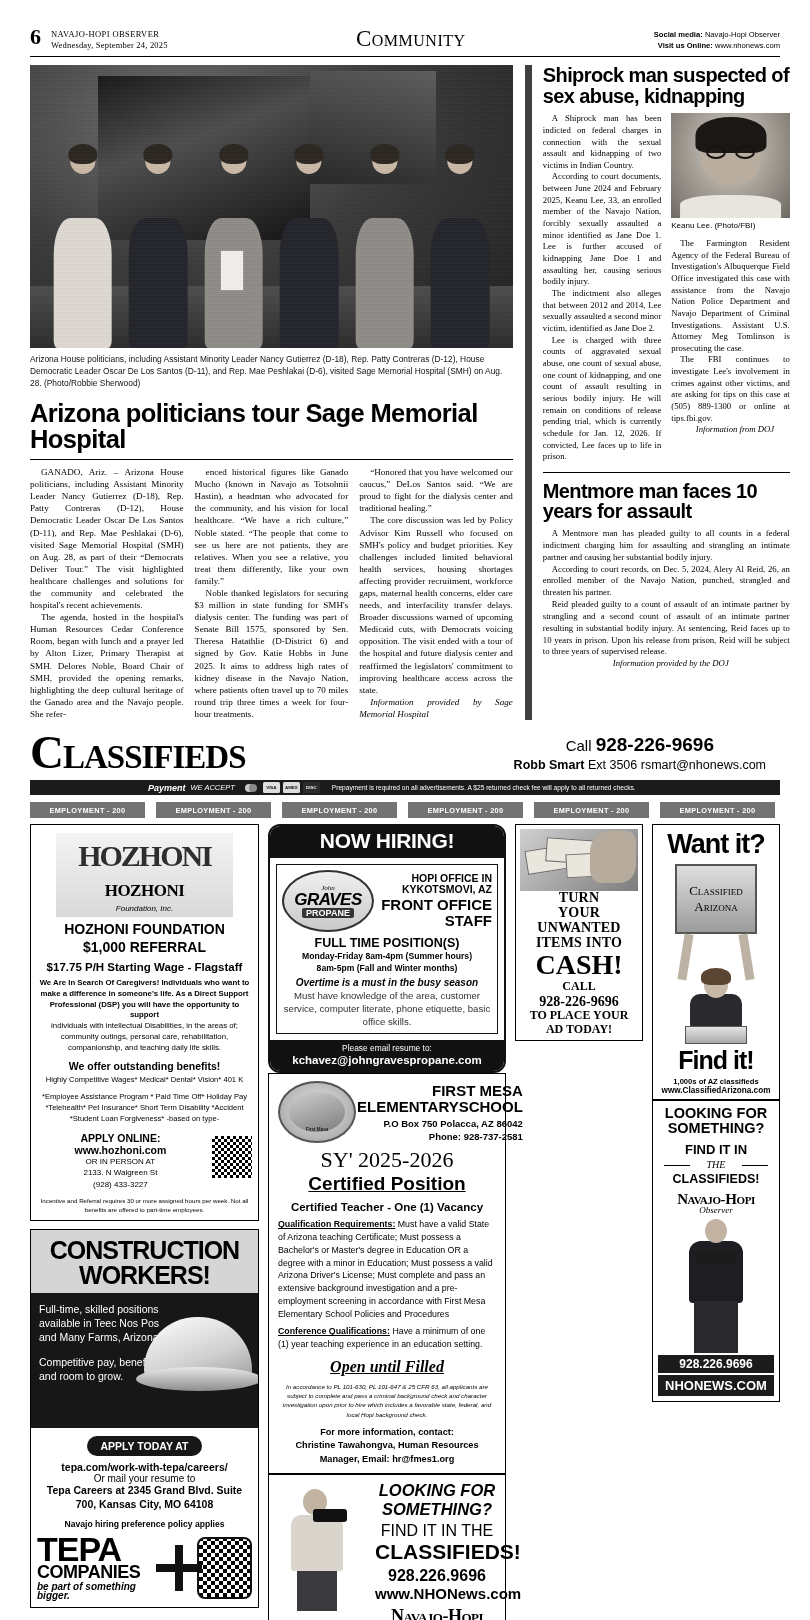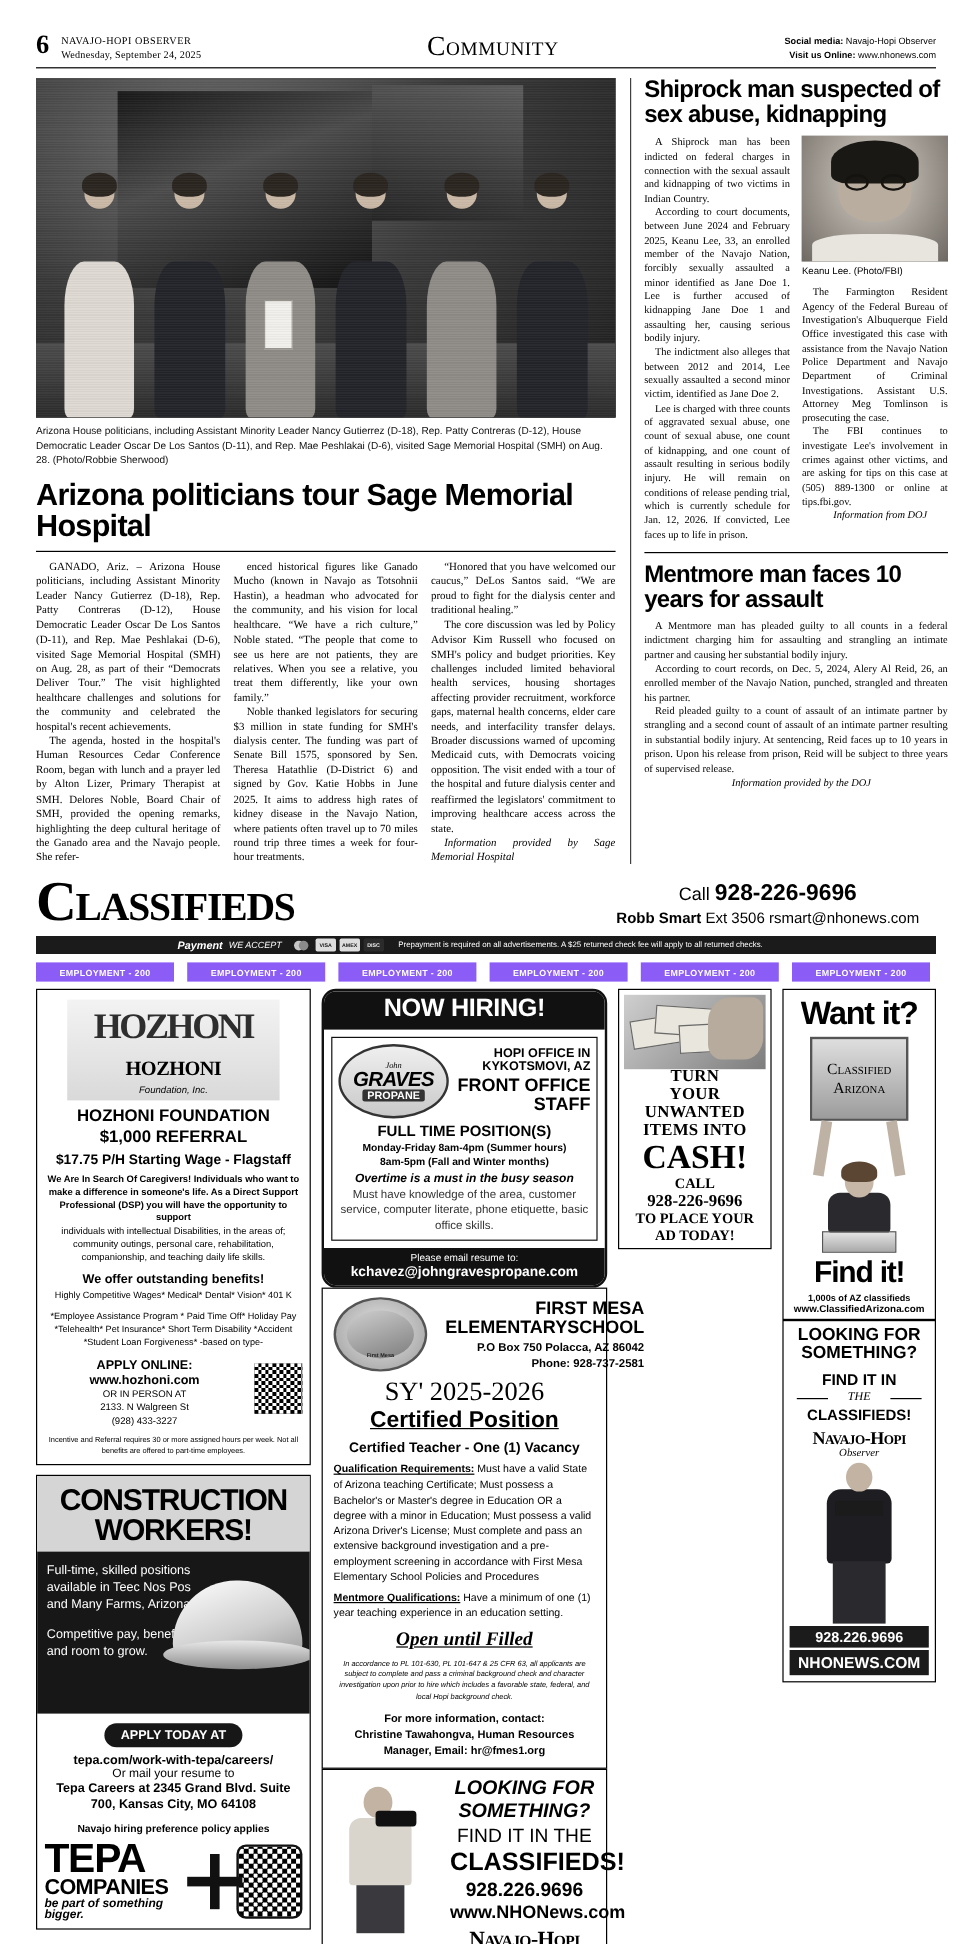--- a/index.html
+++ b/index.html
@@ -21,21 +21,21 @@
   .mh-left .l1 { font-variant: small-caps; letter-spacing:.4px; }
   .mh-center { flex:1; text-align:center; }
   .mh-center .sect { font-family:"Liberation Serif",serif; font-size:23px; font-variant:small-caps; letter-spacing:.5px; }
   .mh-right { font-family:"Liberation Sans",sans-serif; font-size:7.6px; line-height:1.5; text-align:right; padding-top:3px; }
   .mh-right b { font-weight:bold; }
   .rule-thick { border-top:1.6px solid #000; margin:4px 0 0 0; }
 
   
   .newsgrid { display:flex; margin-top:8px; }
   .news-left { width:483px; position:relative; }
-  .news-right { width:265px; margin-left:12px; border-left:1px solid #404040; padding-left:11px; position:relative;}
+  .news-right { width:265px; margin-left:12px; border-left:7px solid #404040; padding-left:11px; position:relative;}
 
   .photo-main {
     width:100%; height:283px;
     background:
       radial-gradient(ellipse at 30% 20%, #6e6e6e 0%, #3a3a3a 45%, #1d1d1d 100%),
       linear-gradient(180deg,#555 0%, #2a2a2a 100%);
     position:relative; overflow:hidden;
   }
   .photo-main .wallart{
     position:absolute; left:14%; top:4%; width:44%; height:58%;
@@ -116,21 +116,21 @@
   .paybar .we { font-style:italic; font-size:7.5px; margin-left:5px; }
   .cards { display:flex; gap:3px; margin-left:8px; }
   .card { width:17px; height:11px; background:#ddd; border-radius:1.5px; font-size:4.4px; color:#111; display:flex; align-items:center; justify-content:center; font-weight:bold; overflow:hidden;}
   .card.mc { background:#1b1b1b; position:relative; }
   .card.mc .c1,.card.mc .c2 { position:absolute; top:1.5px; width:8px; height:8px; border-radius:50%; }
   .card.mc .c1 { left:2px; background:#c9c9c9; } .card.mc .c2 { left:6px; background:#8a8a8a; }
   .paybar .note { font-size:6.6px; margin-left:12px; }
 
   
   .emp-row { display:flex; gap:11px; margin-top:7px; }
-  .emp-tag { background:#8b5cf6; color:#fff; font-family:"Liberation Sans",sans-serif; font-weight:bold; font-size:7.4px; letter-spacing:.3px; text-align:center; padding:3.5px 0; width:115px; }
+  .emp-tag { background:#737373; color:#fff; font-family:"Liberation Sans",sans-serif; font-weight:bold; font-size:7.4px; letter-spacing:.3px; text-align:center; padding:3.5px 0; width:115px; }
 
   
   .adgrid { display:flex; gap:9px; margin-top:6px; align-items:flex-start; }
   .adcolA { width:233px; }
   .adcolB { width:238px; }
   .adcolC { width:265px; display:flex; gap:9px; }
   .adcolC .cc { width:128px; }
 
   .ad { border:1px solid #000; background:#fff; padding:6px; margin-bottom:8px; }
   .ad-center { text-align:center; }
@@ -199,21 +199,21 @@
   .gv-ft { text-align:center; font-family:"Liberation Sans",sans-serif; font-weight:bold; font-size:12.5px; margin-top:4px;}
   .gv-hours { text-align:center; font-family:"Liberation Sans",sans-serif; font-weight:bold; font-size:8.6px; line-height:1.4;}
   .gv-ot { text-align:center; font-family:"Liberation Sans",sans-serif; font-weight:bold; font-style:italic; font-size:10px; margin-top:3px;}
   .gv-must { text-align:center; font-family:"Liberation Sans",sans-serif; font-size:9.6px; line-height:1.33; margin-top:2px; color:#333;}
   .graves .ftr { background:#111; color:#fff; text-align:center; padding:3px 0 5px 0; }
   .graves .ftr .p1 { font-family:"Liberation Sans",sans-serif; font-size:8.4px; }
   .graves .ftr .p2 { font-family:"Liberation Sans",sans-serif; font-weight:bold; font-size:11.5px; margin-top:1px;}
 
   
   .fm { border:1px solid #000; padding:7px 9px; }
-  .fm-top { display:flex; align-items:center; gap:15px; }
+  .fm-top { display:flex; align-items:center; gap:1px; }
   .fm-seal { width:78px; height:62px; border-radius:50%; background:radial-gradient(ellipse at 50% 45%, #e8e8e8, #9a9a9a); border:2px solid #555; position:relative; flex:none;}
   .fm-seal .i { position:absolute; inset:9px; border-radius:50%; background:linear-gradient(160deg,#cfcfcf,#7d7d7d); }
   .fm-seal .t { position:absolute; left:0; right:0; bottom:9px; text-align:center; font-family:"Liberation Sans",sans-serif; font-size:4.6px; font-weight:bold; color:#222;}
   .fm-head { flex:1; text-align:right; font-family:"Liberation Sans",sans-serif; font-weight:bold; }
   .fm-head .n1 { font-size:15px; line-height:1.1; }
   .fm-head .n2 { font-size:9.5px; margin-top:2px;}
   .fm-sy { text-align:center; font-family:"Liberation Serif",serif; font-size:22px; margin-top:4px; }
   .fm-cp { text-align:center; font-family:"Liberation Sans",sans-serif; font-weight:bold; font-size:19px; text-decoration:underline; }
   .fm-ct { text-align:center; font-family:"Liberation Sans",sans-serif; font-weight:bold; font-size:11.5px; margin-top:6px; }
   .fm-p { font-family:"Liberation Sans",sans-serif; font-size:8.8px; line-height:1.45; margin-top:5px; }
@@ -543,21 +543,21 @@
             <div class="n1">FIRST MESA</div>
             <div class="n1">ELEMENTARYSCHOOL</div>
             <div class="n2">P.O Box 750  Polacca, AZ 86042</div>
             <div class="n2">Phone: 928-737-2581</div>
           </div>
         </div>
         <div class="fm-sy">SY' 2025-2026</div>
         <div class="fm-cp">Certified Position</div>
         <div class="fm-ct">Certified Teacher - One (1) Vacancy</div>
         <div class="fm-p"><u>Qualification Requirements:</u><span>  Must have a valid State of Arizona teaching Certificate; Must possess a Bachelor's or Master's degree in Education OR a degree with a minor in Education; Must possess a valid Arizona Driver's License; Must complete and pass an extensive background investigation and a pre-employment screening in accordance with First Mesa Elementary School Policies and Procedures</span></div>
-        <div class="fm-p"><u>Mentmore Qualifications:</u><span>  Have a minimum of one (1) year teaching experience in an education setting.</span></div>
+        <div class="fm-p"><u>Conference Qualifications:</u><span>  Have a minimum of one (1) year teaching experience in an education setting.</span></div>
         <div class="fm-open">Open until Filled</div>
         <div class="fm-fine">In accordance to PL 101-630, PL 101-647 &amp; 25 CFR 63, all applicants are subject to complete and pass a criminal background check and character investigation upon prior to hire which includes a favorable state, federal, and local Hopi background check.</div>
         <div class="fm-ct2">For more information, contact:</div>
         <div class="fm-ct2" style="margin-top:0">Christine Tawahongva, Human Resources Manager, Email: hr@fmes1.org</div>
       </div>
 
       <div class="lfs2">
         <div class="man">
           <div class="bd"></div>
             <div class="lg"></div>

